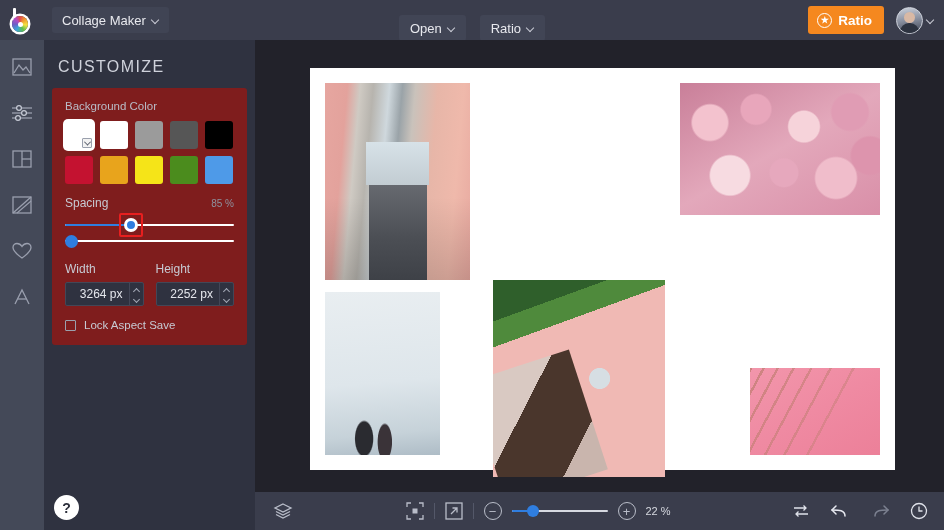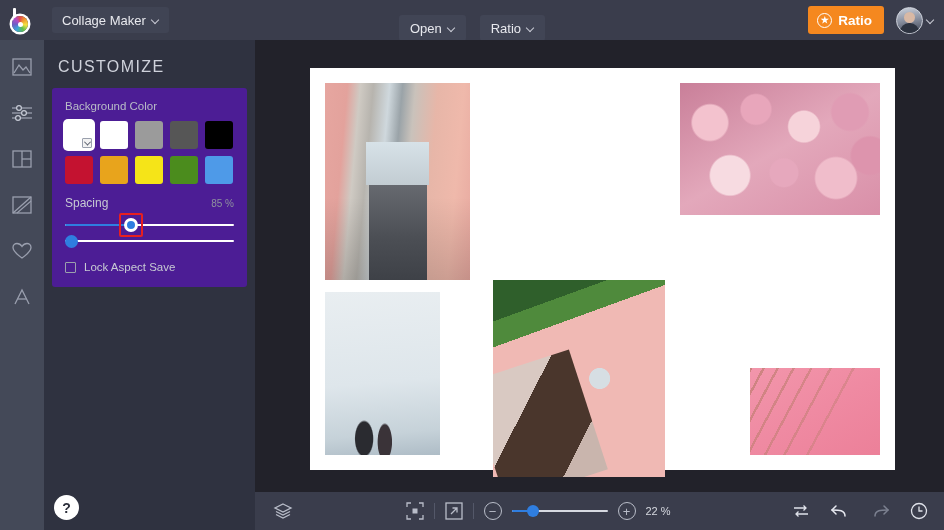--- a/index.html
+++ b/index.html
@@ -102,21 +102,21 @@
   
   .panel {
     position: absolute; left: 44px; top: 40px; width: 211px; height: 490px;
     background: #2f3240;
   }
   .panel-title {
     color: #cfd2db; font-size: 16px; letter-spacing: 1.4px;
     padding: 18px 0 12px 14px;
   }
   .panel-card {
-    margin: 0 8px; background: #4c1d95; border-radius: 3px;
+    margin: 0 8px; background: #7f1d1d; border-radius: 3px;
     padding: 12px 13px 14px 13px;
   }
   .card-label { color: #b9bcc7; font-size: 11.5px; margin-bottom: 9px; }
   .swatch-row { display: flex; gap: 7px; margin-bottom: 7px; }
   .swatch {
     width: 28px; height: 28px; border-radius: 3px; position: relative;
   }
   .swatch.sel { box-shadow: 0 0 0 2px #ffffff; }
   .sw-chev {
     position: absolute; right: 1px; bottom: 1px; width: 10px; height: 10px;
@@ -408,20 +408,42 @@
         <div class="thumb-focus" id="sp-focus" style="left: 39%;"></div>
         <div class="thumb" id="sp-thumb" style="left: 39%;"></div>
       </div>
 
       <div class="slider">
         <div class="track"></div>
         <div class="track-fill" id="cr-fill" style="width: 0%;"></div>
         <div class="thumb plain" id="cr-thumb" style="left: 0%;"></div>
       </div>
 
+      <div class="wh-row">
+        <div class="wh-col">
+          <div class="wh-label">Width</div>
+          <div class="wh-input">
+            <span class="wh-val">3264 px</span>
+            <span class="spin">
+                <i></i>
+                <i class="dn"></i>
+              </span>
+          </div>
+        </div>
+        <div class="wh-col">
+          <div class="wh-label">Height</div>
+          <div class="wh-input">
+            <span class="wh-val">2252 px</span>
+            <span class="spin">
+                <i></i>
+                <i class="dn"></i>
+              </span>
+          </div>
+        </div>
+      </div>
 
       <div class="lock-row">
         <span class="checkbox"></span>
         <span class="lock-label">Lock Aspect Save</span>
       </div>
     </div>
 
     <div class="help-btn">?</div>
   </div>
 

